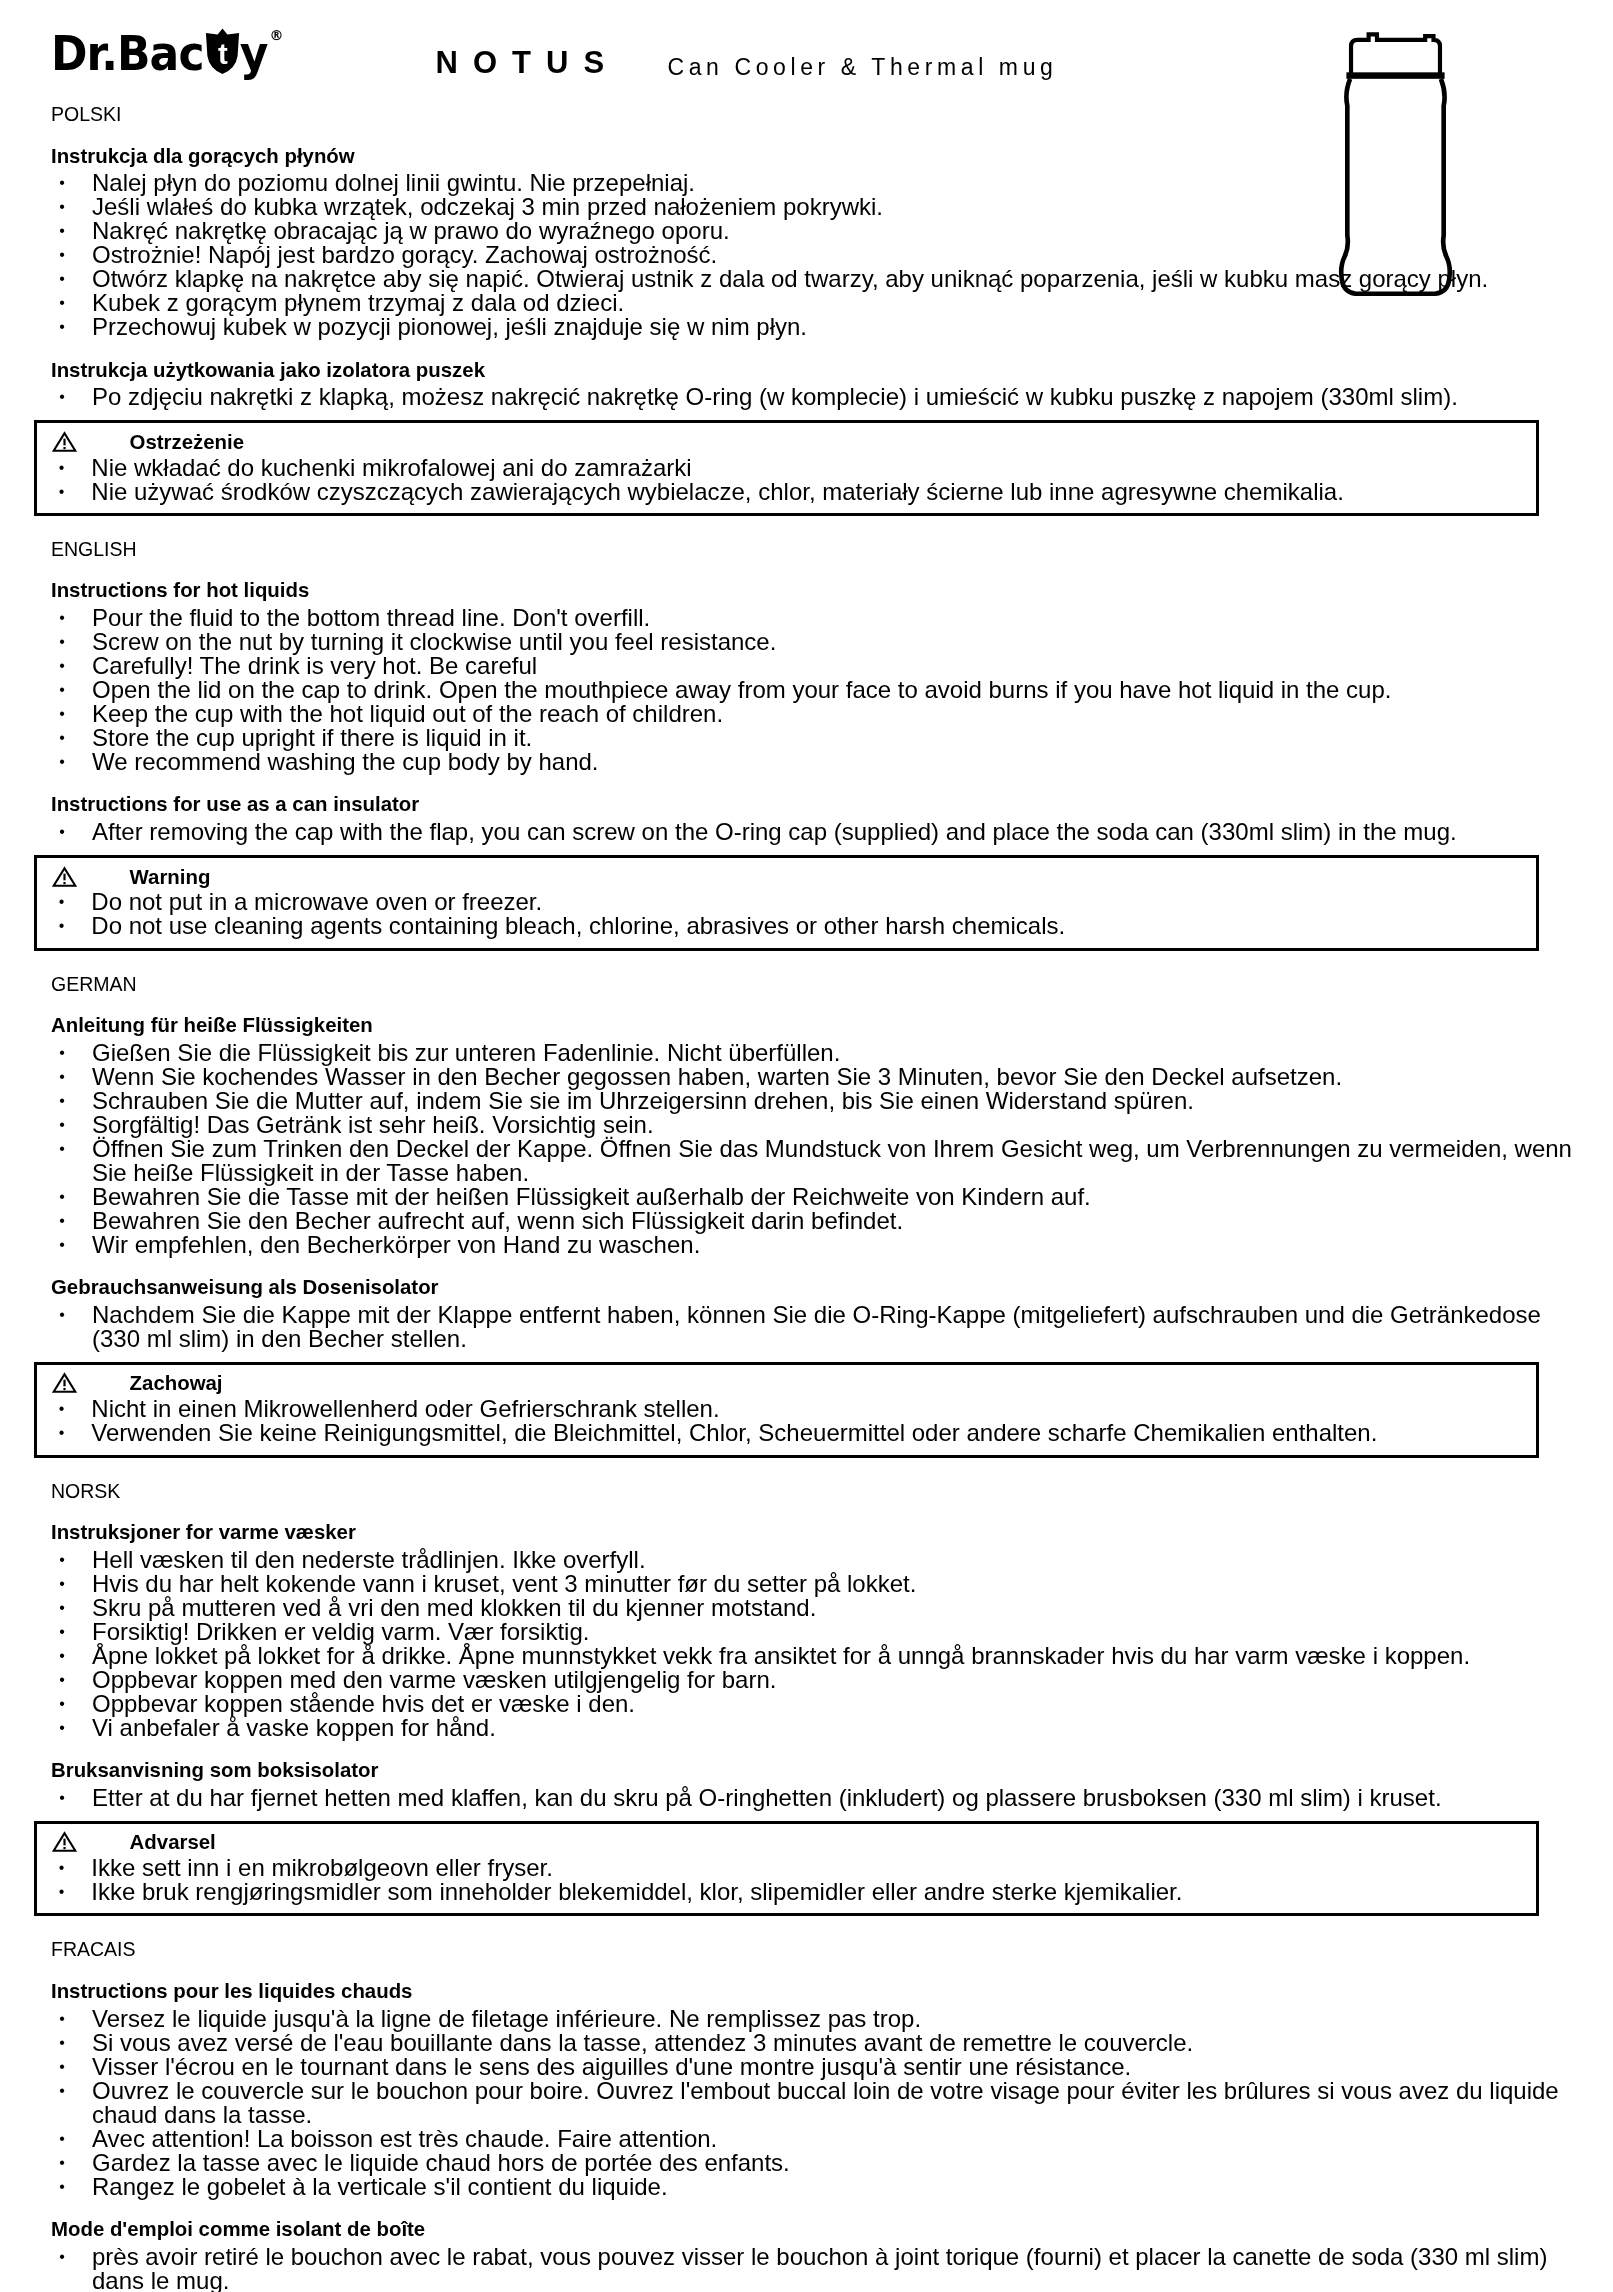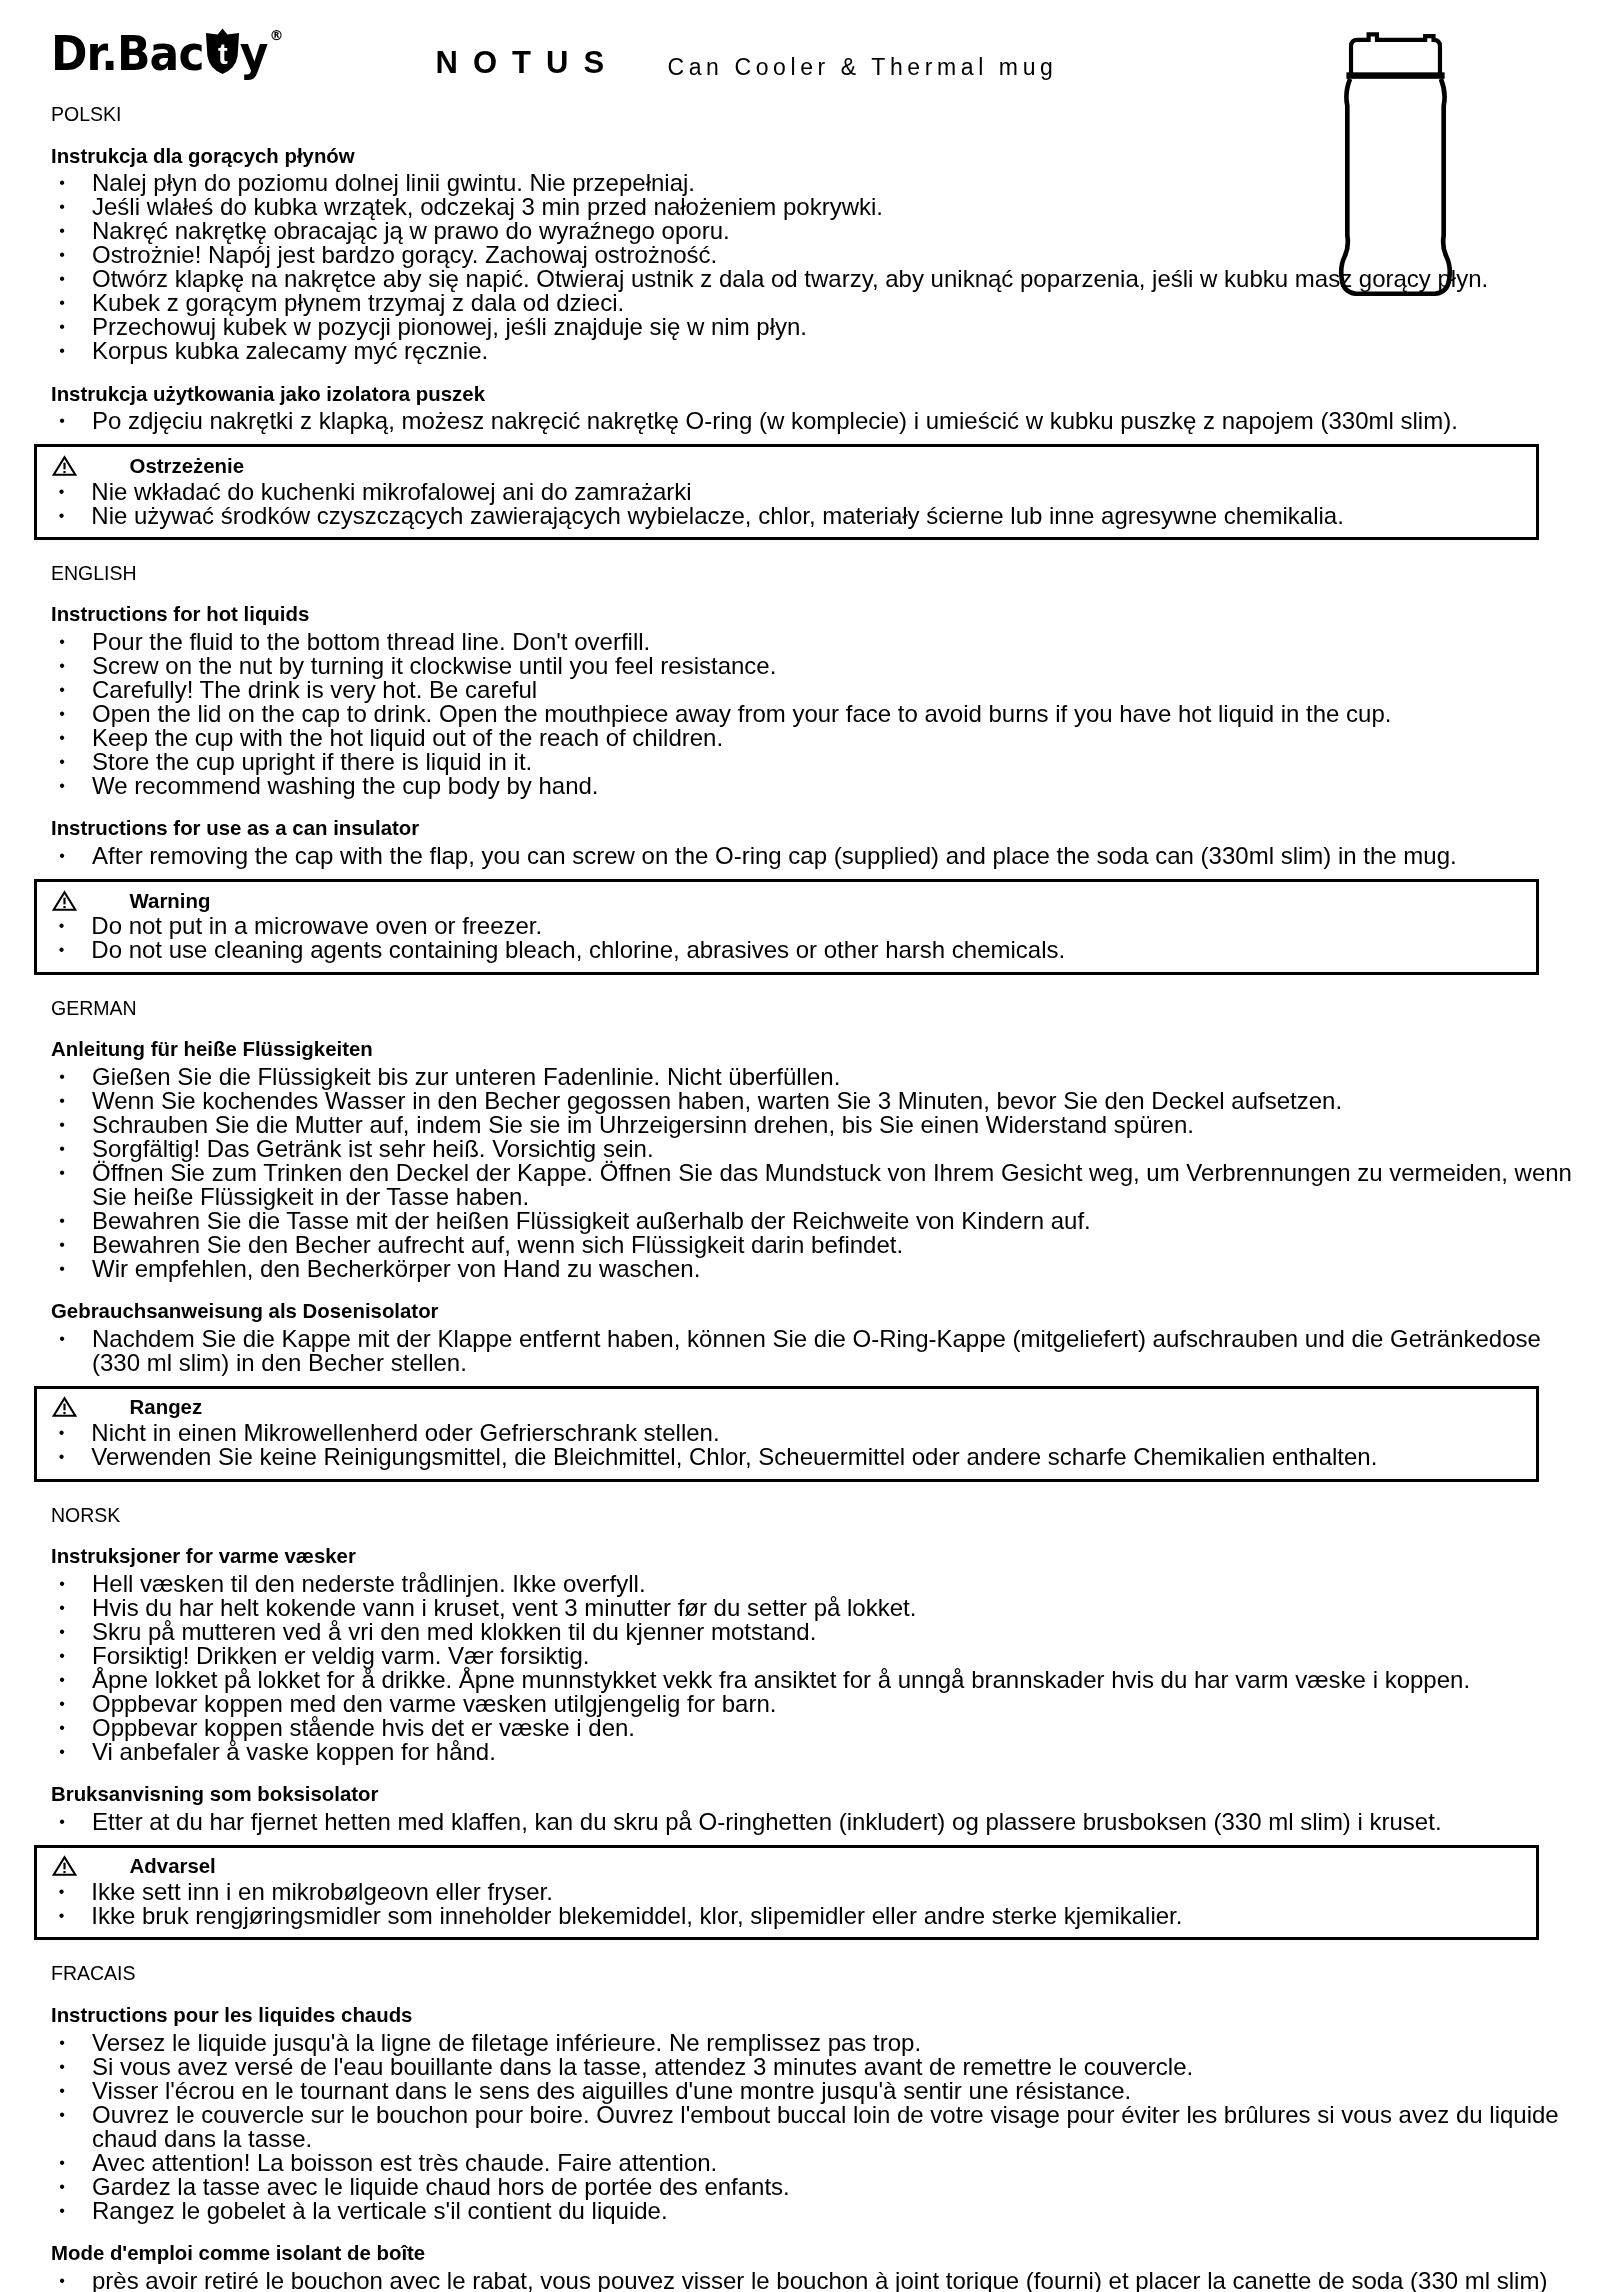--- a/index.html
+++ b/index.html
@@ -68,21 +68,20 @@
     <div class="lang">POLSKI</div>
     <div class="head">Instrukcja dla gorących płynów</div>
     <ul class="bullets">
         <li>Nalej płyn do poziomu dolnej linii gwintu. Nie przepełniaj.</li>
         <li>Jeśli wlałeś do kubka wrzątek, odczekaj 3 min przed nałożeniem pokrywki.</li>
         <li>Nakręć nakrętkę obracając ją w prawo do wyraźnego oporu.</li>
         <li>Ostrożnie! Napój jest bardzo gorący. Zachowaj ostrożność.</li>
         <li>Otwórz klapkę na nakrętce aby się napić. Otwieraj ustnik z dala od twarzy, aby uniknąć poparzenia, jeśli w kubku masz gorący płyn.</li>
         <li>Kubek z gorącym płynem trzymaj z dala od dzieci.</li>
         <li>Przechowuj kubek w pozycji pionowej, jeśli znajduje się w nim płyn.</li>
-        <li>Korpus kubka zalecamy myć ręcznie.</li>
       </ul>
     <div class="head">Instrukcja użytkowania jako izolatora puszek</div>
     <ul class="bullets">
         <li>Po zdjęciu nakrętki z klapką, możesz nakręcić nakrętkę O-ring (w komplecie) i umieścić w kubku puszkę z napojem  (330ml slim).</li>
       </ul>
     <div class="warnbox">
       <div class="warntitle">
         <svg viewBox="0 0 30 26">
             <path d="M15,2.5 L28,23.5 L2,23.5 Z" fill="none" stroke="#000" stroke-width="2.6"></path>
             <rect x="13.7" y="9" width="2.6" height="8" fill="#000"></rect>
@@ -146,21 +145,21 @@
     <ul class="bullets">
         <li>Nachdem Sie die Kappe mit der Klappe entfernt haben, können Sie die O-Ring-Kappe (mitgeliefert) aufschrauben und die Getränkedose (330 ml slim) in den Becher stellen.</li>
       </ul>
     <div class="warnbox">
       <div class="warntitle">
         <svg viewBox="0 0 30 26">
             <path d="M15,2.5 L28,23.5 L2,23.5 Z" fill="none" stroke="#000" stroke-width="2.6"></path>
             <rect x="13.7" y="9" width="2.6" height="8" fill="#000"></rect>
             <rect x="13.7" y="19" width="2.6" height="2.6" fill="#000"></rect>
           </svg>
-        <span>Rangez</span>
+        <span>Zachowaj</span>
       </div>
       <ul class="bullets">
           <li>Nicht in einen Mikrowellenherd oder Gefrierschrank stellen.</li>
           <li>Verwenden Sie keine Reinigungsmittel, die Bleichmittel, Chlor, Scheuermittel oder andere scharfe Chemikalien enthalten.</li>
         </ul>
     </div>
   </div>
 
   <div>
     <div class="lang">NORSK</div>

